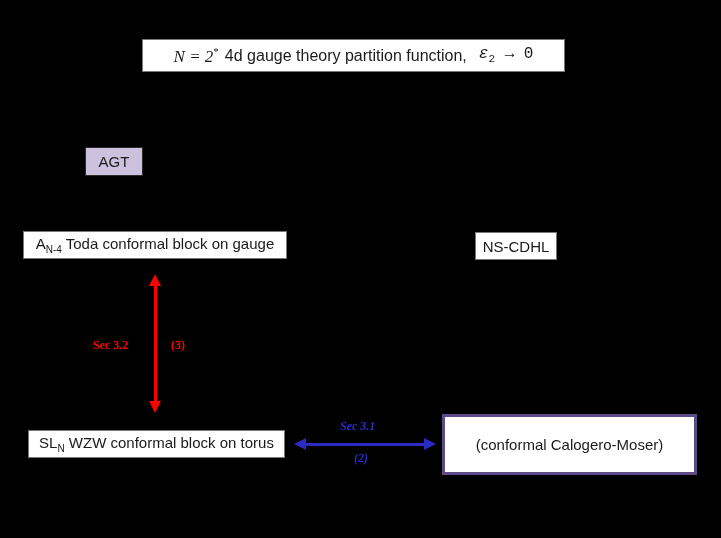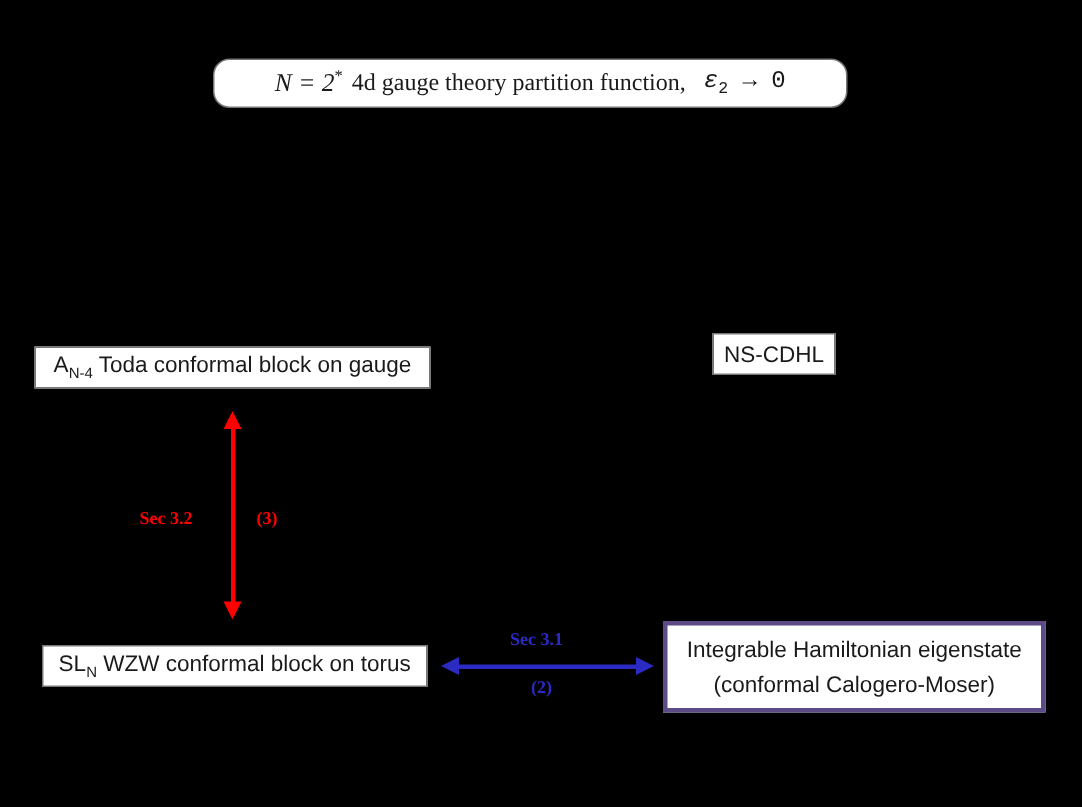--- a/index.html
+++ b/index.html
@@ -22,44 +22,43 @@
     color: var(--text, #1a1a1a);
     display: flex;
     align-items: center;
     justify-content: center;
     font-size: 15px;
     white-space: nowrap;
   }
   #top-box {
     left: 142px; top: 39px; width: 421px; height: 31px;
     font-size: 16px;
-    border-radius: 11px;
   }
   #top-box .math {
     font-family: "Liberation Serif", serif;
     font-style: italic;
     font-size: 17px;
   }
   #top-box sup { font-size: 11px; font-style: normal; }
-  #top-box .mid { margin: 0 4px 0 6px; font-family: Liberation Serif, serif; }
+  #top-box .mid { margin: 0 4px 0 6px; }
   #top-box .eps-group {
     font-family: Liberation Mono, monospace;
     font-size: 16px;
     margin-left: 8px;
   }
   #top-box .eps { font-style: italic; }
   #top-box sub { font-size: 11px; }
   #agt-box {
     left: 85px; top: 147px; width: 56px; height: 27px;
     background: var(--agt-fill, #cdc2de);
     border: 1.5px solid var(--agt-border, #2b2b2b);
     font-size: 15px;
   }
   #toda-box { left: 23px; top: 231px; width: 262px; height: 26px; }
-  #ns-cdhl-box { left: 475px; top: 222px; width: 80px; height: 26px; }
+  #ns-cdhl-box { left: 475px; top: 232px; width: 80px; height: 26px; }
   #sln-box { left: 28px; top: 430px; width: 255px; height: 26px; }
   #integrable-box {
     left: 442px; top: 414px; width: 249px; height: 55px;
     border: 3px solid var(--purple-border, #5d4b87);
     flex-direction: column;
     line-height: 23px;
   }
   sub.sq { font-size: 10px; }
   
   #red-arrow { position: absolute; left: 147px; top: 274px; width: 16px; height: 139px; }
@@ -94,37 +93,40 @@
     border-left: 12px solid var(--blue-accent, #2b2bc4);
   }
   .rel-label {
     position: absolute;
     font-family: "Liberation Serif", serif;
     font-weight: bold;
     font-size: 12px;
     white-space: nowrap;
   }
   .red-label { color: var(--red-accent, #f00); }
-  .blue-label { color: var(--blue-accent, #2b2bc4); }
+  .blue-label { color: var(--blue-accent, #2b2bc4); font-style: italic; }
   #sec32-label { left: 93px; top: 338px; }
   #num3-label { left: 171px; top: 338px; }
   #sec31-label { left: 340px; top: 419px; }
   #num2-label { left: 354px; top: 451px; }
 </style>
 </head>
 <body>
 
 <div id="canvas">
 
   <div class="box" id="top-box">
     <span class="math"><span>N = 2</span><sup>*</sup></span>
     <span class="mid">4d gauge theory partition function,</span>
     <span class="eps-group"><span class="eps">ε</span><sub>2</sub><span> → 0</span></span>
   </div>
 
+  <div class="box" id="agt-box">
+    <span>AGT</span>
+  </div>
 
   <div class="box" id="toda-box">
     <span><span>A</span><sub class="sq">N-4</sub><span> Toda conformal block on gauge</span></span>
   </div>
 
   <div class="box" id="ns-cdhl-box">
     <span>NS-CDHL</span>
   </div>
 
   <div id="red-arrow">
@@ -143,17 +145,16 @@
   <div id="blue-arrow">
     <div class="head-left"></div>
     <div class="shaft"></div>
     <div class="head-right"></div>
   </div>
 
   <div class="rel-label blue-label" id="sec31-label">Sec 3.1</div>
   <div class="rel-label blue-label" id="num2-label">(2)</div>
 
   <div class="box" id="integrable-box">
-    <span>Integrable Hamiltonian eigenstate</span>
     <span>(conformal Calogero-Moser)</span>
   </div>
 
 </div>
 
 </body></html>

